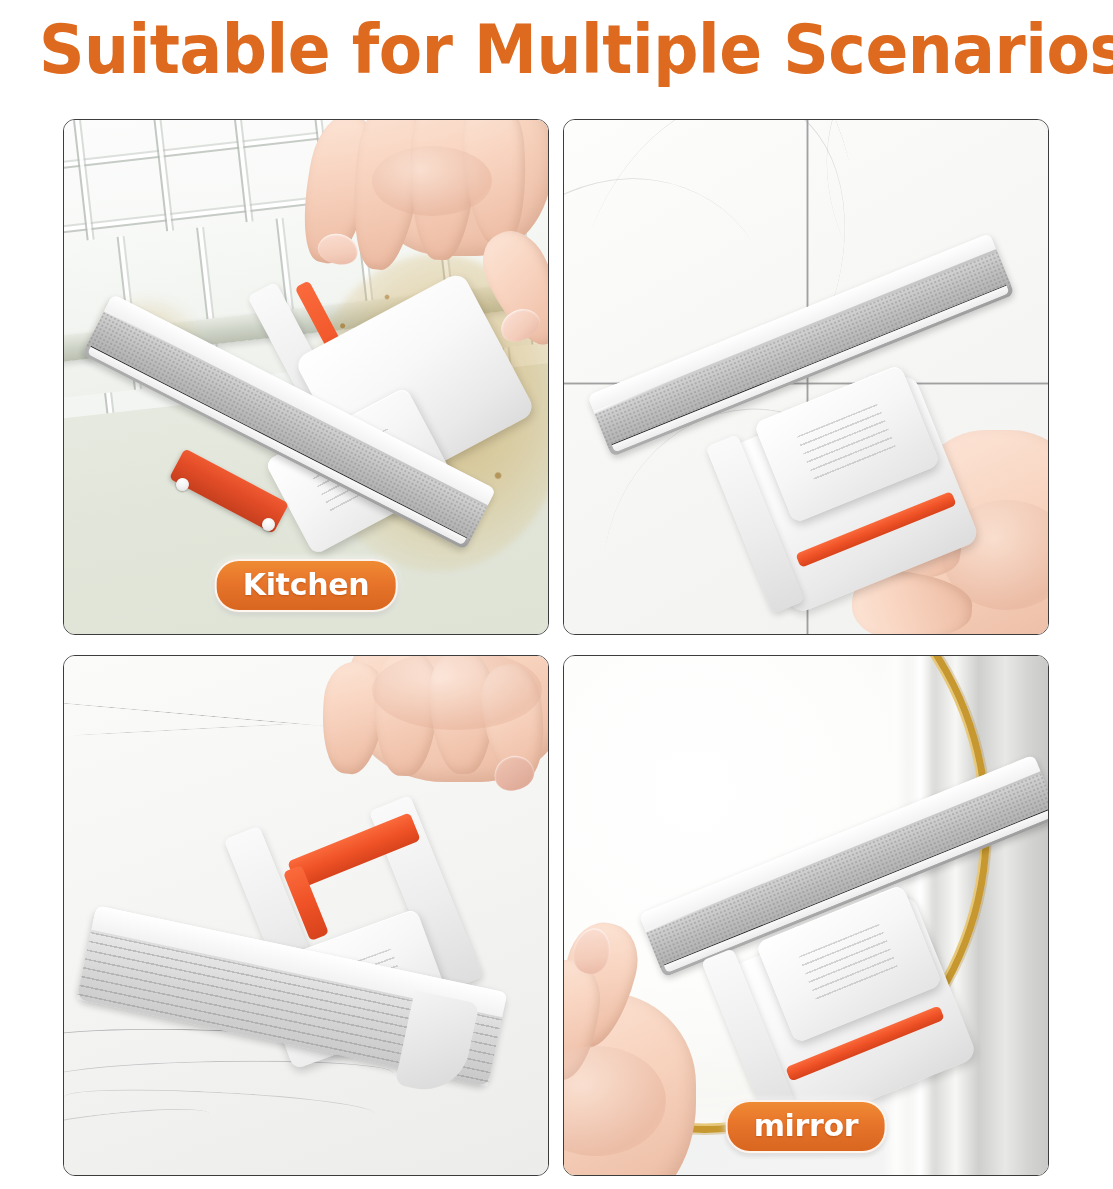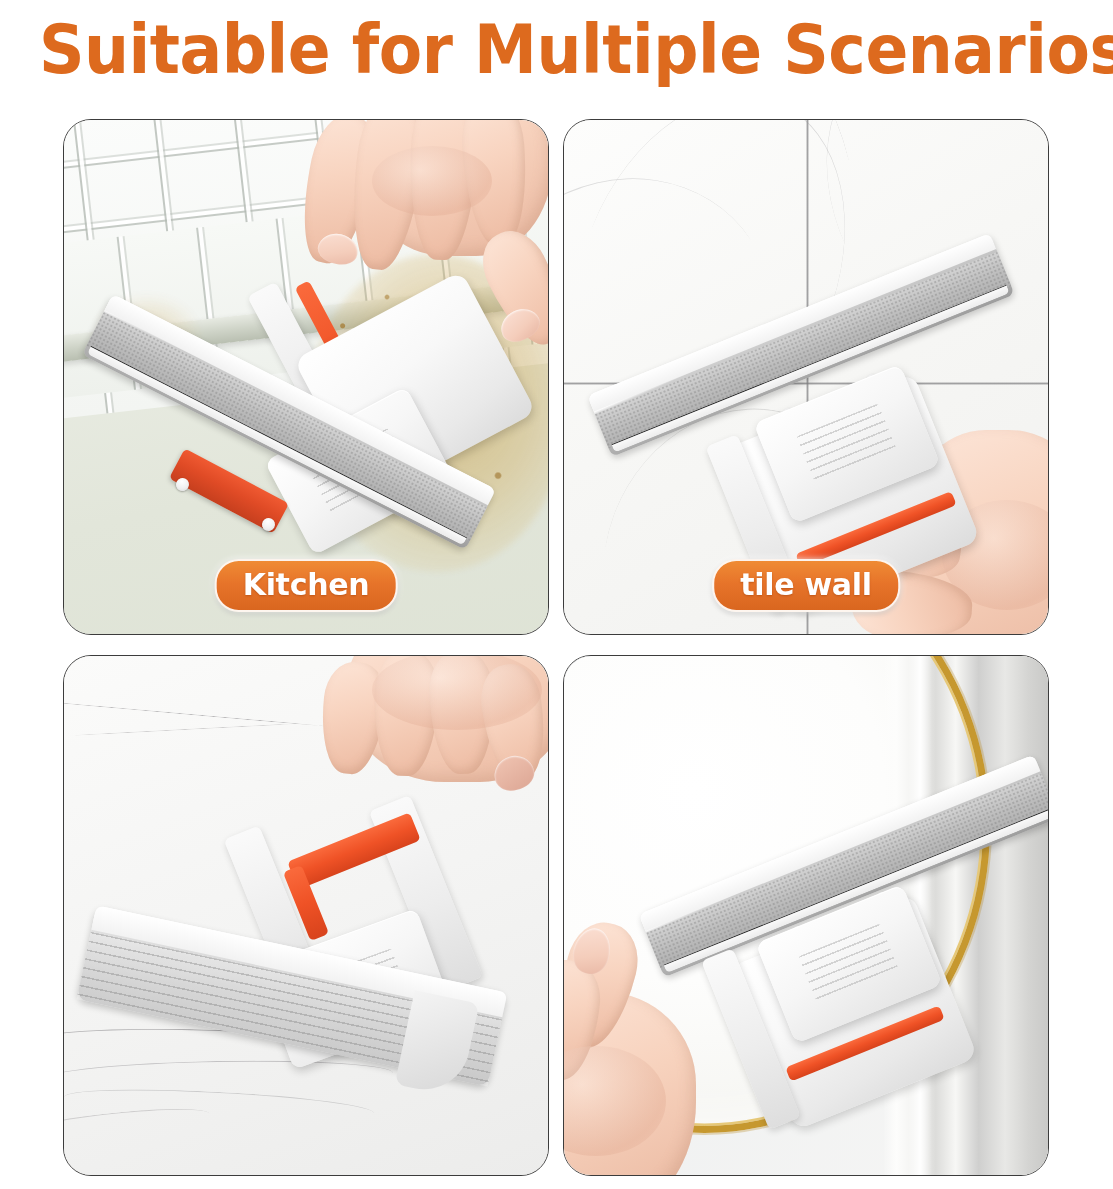--- a/index.html
+++ b/index.html
@@ -42,21 +42,21 @@
   }
 
   .panel-cell { padding: 0 7px 7px 0; position: relative; }
   .panel-cell.rcol { padding: 0 0 7px 7px; }
   .panel-cell.brow { padding-top: 13px; padding-bottom: 0; }
 
   .panel {
     position: relative;
     width: 100%; height: 100%;
     border: 1.6px solid #3c3c3c;
-    border-radius: 28px;
+    border-radius: 12px;
     overflow: hidden;
     background: #f2f1ef;
   }
 
   .scene { position: absolute; inset: 0; overflow: hidden; }
 
   
   .badge {
     position: absolute;
     bottom: 22px;
@@ -434,21 +434,20 @@
           <div class="body-plate" style="left:176px; top:200px; width:200px; height:180px; transform:rotate(-22deg); border-radius:14px;"></div>
           <div class="handle-red" style="left:214px; top:318px; width:168px; height:15px; transform:rotate(-22deg);"></div>
           <div class="handle-bar" style="left:160px; top:230px; width:34px; height:180px; transform:rotate(-22deg);"></div>
 
           <div class="grip-box" style="left:190px; top:186px; width:158px; height:108px; transform:rotate(-22deg);">
             <div class="grip-lines"></div>
           </div>
         </div>
 
       </div>
-      <div class="badge">tile wall</div>
     </div>
   </div>
 
   <div class="panel-cell brow">
     <div class="panel">
       <div class="scene">
 
         <div class="bath-bg"></div>
 
         <div class="hairline" style="left:-6%; top:11%; width:60%; transform:rotate(5deg);"></div>
@@ -528,16 +527,17 @@
           <div class="body-plate" style="left:150px; top:200px; width:196px; height:176px; transform:rotate(-22deg); border-radius:14px;"></div>
           <div class="handle-red" style="left:176px; top:312px; width:166px; height:15px; transform:rotate(-22deg);"></div>
           <div class="handle-bar" style="left:128px; top:224px; width:34px; height:182px; transform:rotate(-22deg);"></div>
 
           <div class="grip-box" style="left:164px; top:186px; width:158px; height:108px; transform:rotate(-22deg);">
             <div class="grip-lines"></div>
           </div>
         </div>
 
       </div>
+      <div class="badge">mirror</div>
     </div>
   </div>
 
 </div>
 
 </body></html>

